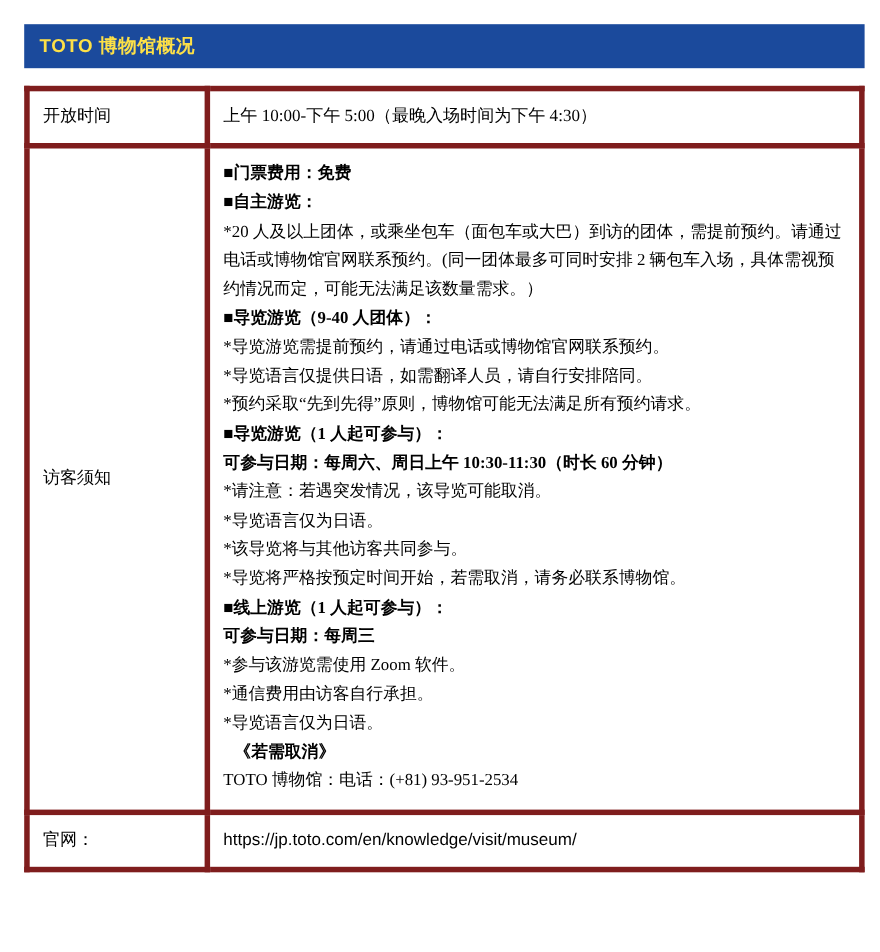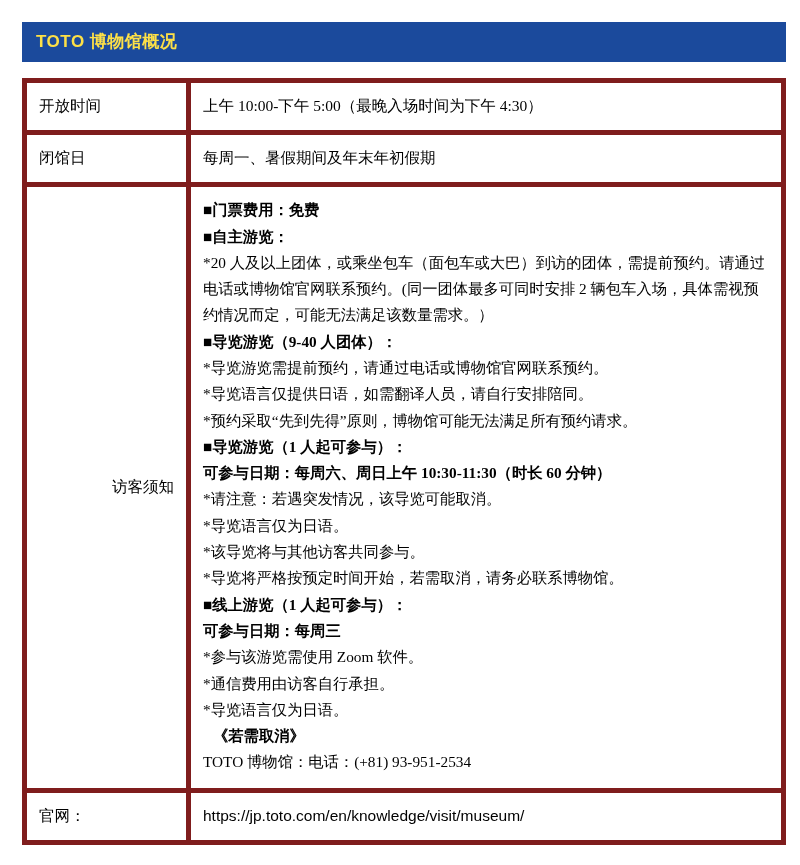--- a/index.html
+++ b/index.html
@@ -44,21 +44,21 @@
     padding: 10px 12px 12px 12px;
     font-size: 15.5px;
     line-height: 1.62;
   }
   td.label {
     width: 135px;
     font-size: 15.5px;
   }
   td.label.mid {
     vertical-align: middle;
-    text-align: right;
+    text-align: left;
   }
   .notice p {
     margin: 0;
     font-size: 15.3px;
     line-height: 1.72;
   }
   .notice p.b {
     font-weight: bold;
   }
   .notice p.center-q {
@@ -75,24 +75,20 @@
 
 <div class="page">
 
   <div class="title-bar" style="background: rgb(27, 74, 156);">TOTO 博物馆概况</div>
 
   <table class="info">
     <tbody>
       <tr>
         <td class="label">开放时间</td>
         <td>上午 10:00-下午 5:00（最晚入场时间为下午 4:30）</td>
-      </tr>
-      <tr>
-        <td class="label">闭馆日</td>
-        <td>每周一、暑假期间及年末年初假期</td>
       </tr>
       <tr>
         <td class="label mid">访客须知</td>
         <td class="notice">
           <p class="b">■门票费用：免费</p>
           <p class="b">■自主游览：</p>
           <p>*20 人及以上团体，或乘坐包车（面包车或大巴）到访的团体，需提前预约。请通过电话或博物馆官网联系预约。(同一团体最多可同时安排 2 辆包车入场，具体需视预约情况而定，可能无法满足该数量需求。）</p>
           <p class="b">■导览游览（9-40 人团体）：</p>
           <p>*导览游览需提前预约，请通过电话或博物馆官网联系预约。</p>
           <p>*导览语言仅提供日语，如需翻译人员，请自行安排陪同。</p>

